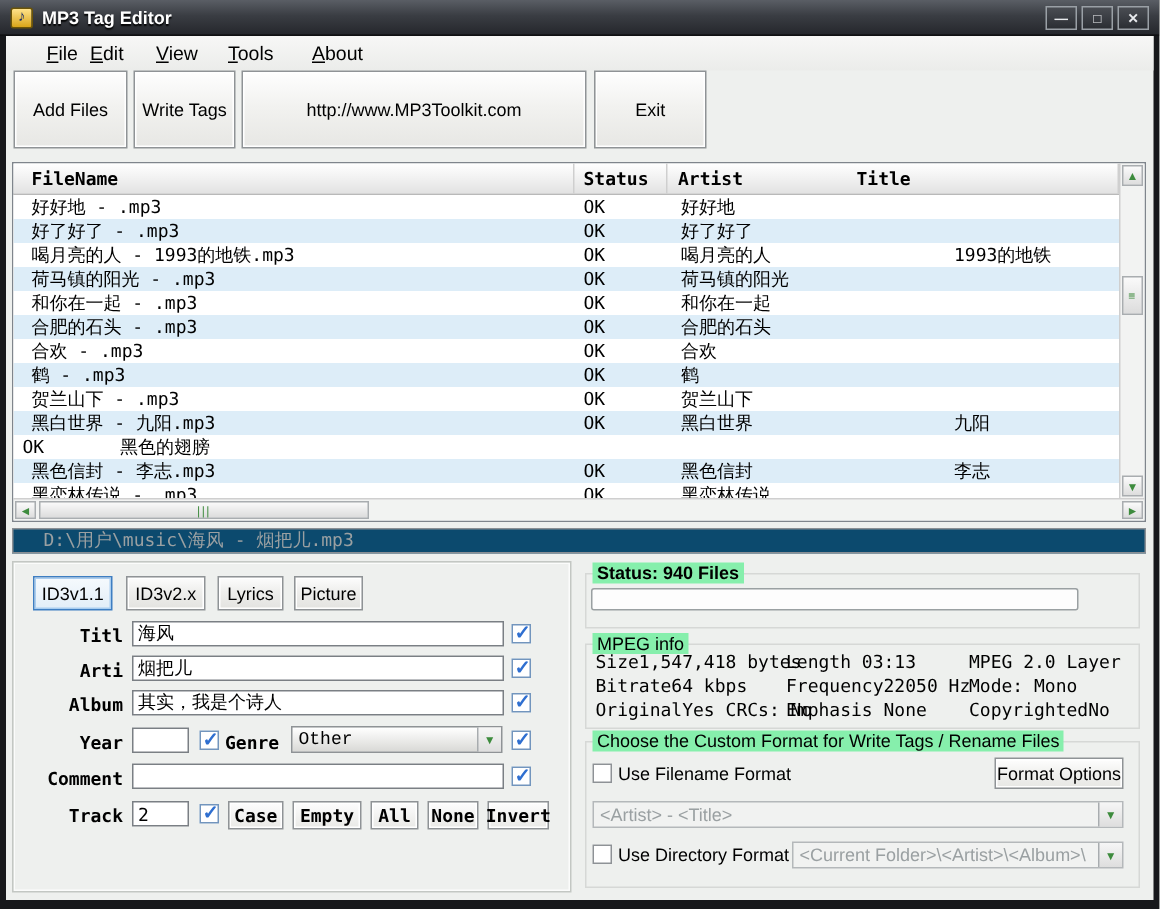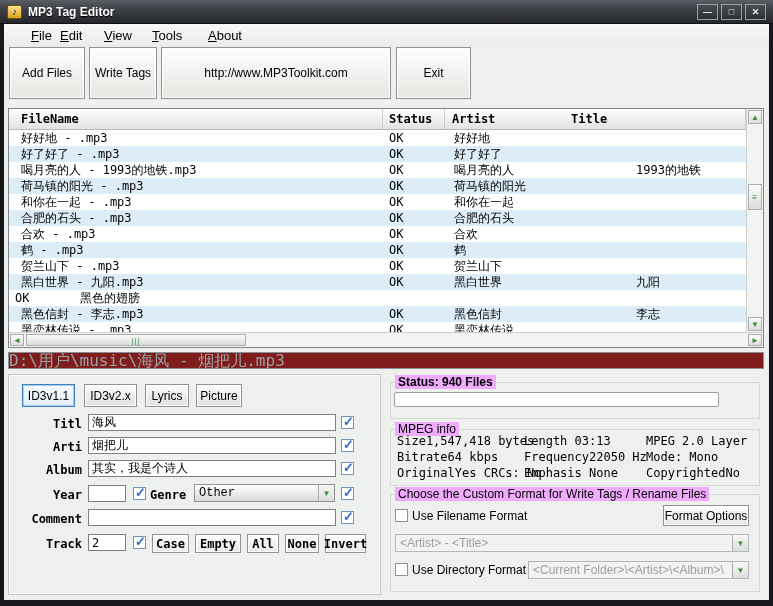--- a/index.html
+++ b/index.html
@@ -46,27 +46,27 @@
   .c-artist{flex:1;padding-left:7px;}
   .th.c-file{width:374px;}.th.c-status{width:62px;}.th.c-title{width:184px;}.th.c-artist{flex:1;border-right:none;}
   
   .vscroll{position:absolute;right:0;top:0;width:17px;bottom:15px;background:#f2f3f2;border-left:1px solid #cfcfcf;}
   .hscroll{position:absolute;left:0;right:0;bottom:0;height:15px;background:#f2f3f2;border-top:1px solid #cfcfcf;}
   .sb-btn{position:absolute;background:linear-gradient(#fbfbfb,#dddddd);border:1px solid #a9adb0;
     color:#3d8b3d;font-size:8px;text-align:center;}
   .sb-thumb{position:absolute;background:linear-gradient(#fafafa,#dcdcdc);border:1px solid #a9adb0;
     color:#3d8b3d;font-size:8px;display:flex;align-items:center;justify-content:center;letter-spacing:1px;}
   
-  .pathbar{position:absolute;left:8px;top:352px;width:756px;height:17px;background:#7f1d1d;
+  .pathbar{position:absolute;left:8px;top:352px;width:756px;height:17px;background:#0c4a6e;
     border:1px solid #8a8f94;color:#9aa0a2;font-family:"DejaVu Sans Mono",monospace;
-    font-size:16px;line-height:15px;padding-left:0;overflow:hidden;white-space:nowrap;}
+    font-size:12px;line-height:15px;padding-left:20px;overflow:hidden;white-space:nowrap;}
   
   .panel{position:absolute;border:1px solid #c3c7c3;box-shadow:inset 0 0 0 1px #fbfcfb;}
   .groupbox{position:absolute;border:1px solid #d6d8d6;}
-  .gb-label{position:absolute;top:-8px;left:4px;background:#f0abfc;padding:0 3px;font-size:12px;color:#000;white-space:nowrap;}
+  .gb-label{position:absolute;top:-8px;left:4px;background:#86efac;padding:0 3px;font-size:12px;color:#000;white-space:nowrap;}
   .gb-label.bold{font-weight:bold;}
   
   .tabbtn{position:absolute;height:23px;background:linear-gradient(#fdfdfd,#eeeeec 45%,#e3e3e0);
     border:1px solid #8f9396;box-shadow:inset 0 0 0 1px #fff;font-size:12px;
     display:flex;align-items:center;justify-content:center;}
   .tabbtn.focused{border:1px solid #3e7ec2;box-shadow:inset 0 0 0 1px #a9cdef;
     background:linear-gradient(#f6fafd,#e2eef8);}
   
   .flabel{position:absolute;left:8px;width:74px;text-align:right;
     font-family:"DejaVu Sans Mono",monospace;font-weight:bold;font-size:12px;color:#000;}

